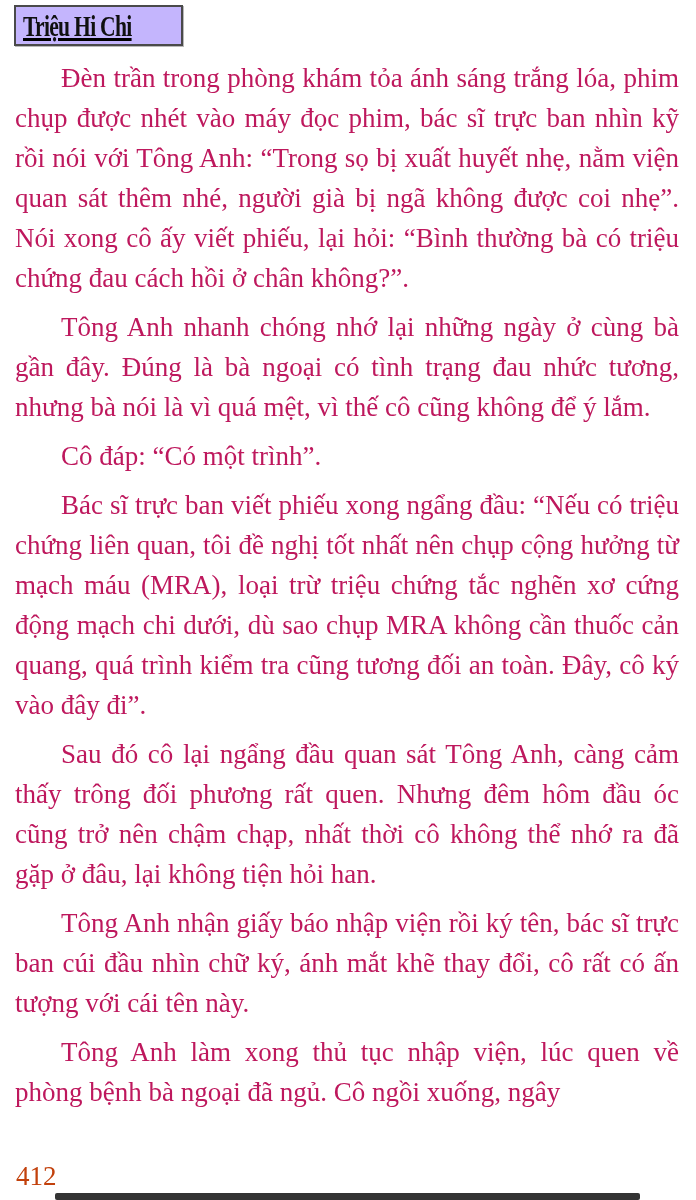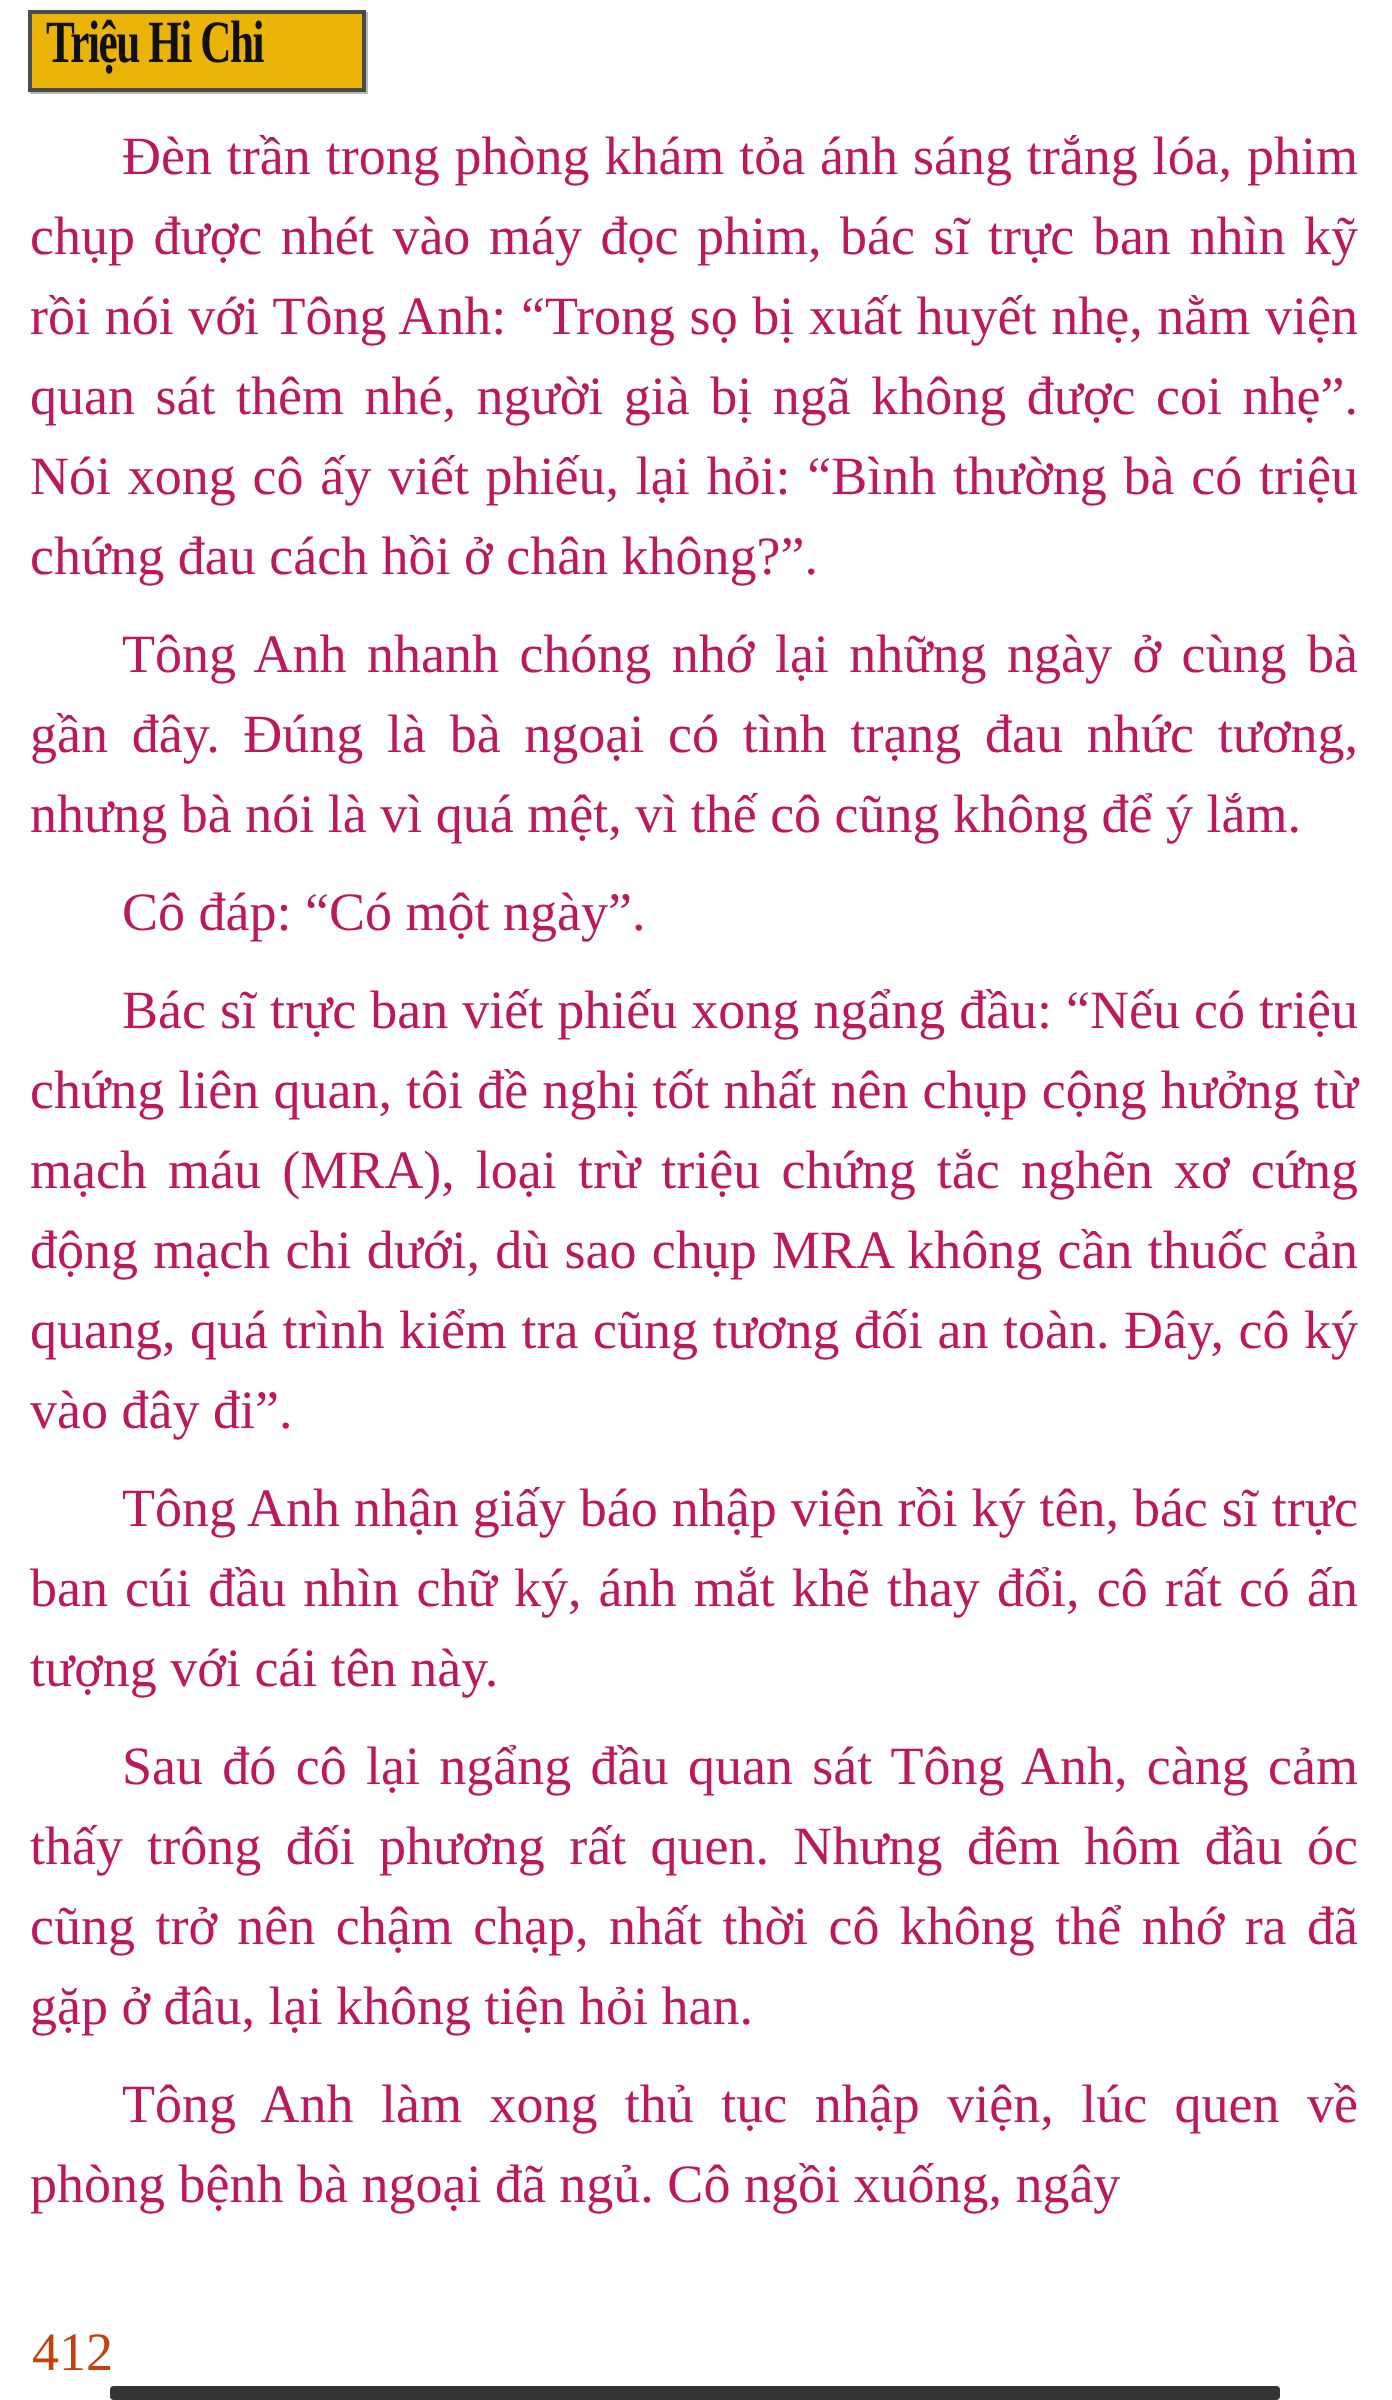--- a/index.html
+++ b/index.html
@@ -18,23 +18,24 @@
   }
   
   .brand-box {
     position: absolute;
     left: 14px;
     top: 5px;
     height: 41px;
     padding: 0 7px;
     border: 2px solid #4a4a4a;
     box-shadow: 1px 1px 0 #b9b9b9;
-    background: #eab308;
+    background: #c4b5fd;
     display: flex;
-    align-items: flex-start;
+    align-items: center;
+    text-decoration: underline;
   }
   .brand-text {
     display: inline-block;
     font-weight: bold;
     font-size: 30px;
     letter-spacing: -1px;
     color: #101010;
     transform: scaleX(0.72);
     transform-origin: left center;
     white-space: nowrap;
@@ -81,24 +82,24 @@
 
 <div class="page">
 
   <div class="brand-box">
     <span class="brand-text">Triệu Hi Chi</span>
   </div>
 
   <div class="content">
     <p>Đèn trần trong phòng khám tỏa ánh sáng trắng lóa, phim chụp được nhét vào máy đọc phim, bác sĩ trực ban nhìn kỹ rồi nói với Tông Anh: “Trong sọ bị xuất huyết nhẹ, nằm viện quan sát thêm nhé, người già bị ngã không được coi nhẹ”. Nói xong cô ấy viết phiếu, lại hỏi: “Bình thường bà có triệu chứng đau cách hồi ở chân không?”.</p>
     <p>Tông Anh nhanh chóng nhớ lại những ngày ở cùng bà gần đây. Đúng là bà ngoại có tình trạng đau nhức tương, nhưng bà nói là vì quá mệt, vì thế cô cũng không để ý lắm.</p>
-    <p>Cô đáp: “Có một ngày”.</p>
+    <p>Cô đáp: “Có một trình”.</p>
     <p>Bác sĩ trực ban viết phiếu xong ngẩng đầu: “Nếu có triệu chứng liên quan, tôi đề nghị tốt nhất nên chụp cộng hưởng từ mạch máu (MRA), loại trừ triệu chứng tắc nghẽn xơ cứng động mạch chi dưới, dù sao chụp MRA không cần thuốc cản quang, quá trình kiểm tra cũng tương đối an toàn. Đây, cô ký vào đây đi”.</p>
+    <p>Sau đó cô lại ngẩng đầu quan sát Tông Anh, càng cảm thấy trông đối phương rất quen. Nhưng đêm hôm đầu óc cũng trở nên chậm chạp, nhất thời cô không thể nhớ ra đã gặp ở đâu, lại không tiện hỏi han.</p>
     <p>Tông Anh nhận giấy báo nhập viện rồi ký tên, bác sĩ trực ban cúi đầu nhìn chữ ký, ánh mắt khẽ thay đổi, cô rất có ấn tượng với cái tên này.</p>
-    <p>Sau đó cô lại ngẩng đầu quan sát Tông Anh, càng cảm thấy trông đối phương rất quen. Nhưng đêm hôm đầu óc cũng trở nên chậm chạp, nhất thời cô không thể nhớ ra đã gặp ở đâu, lại không tiện hỏi han.</p>
     <p>Tông Anh làm xong thủ tục nhập viện, lúc quen về phòng bệnh bà ngoại đã ngủ. Cô ngồi xuống, ngây</p>
   </div>
 
   <div class="page-number">412</div>
 
   <div class="bottom-bar"></div>
 
 </div>
 
 </body></html>

